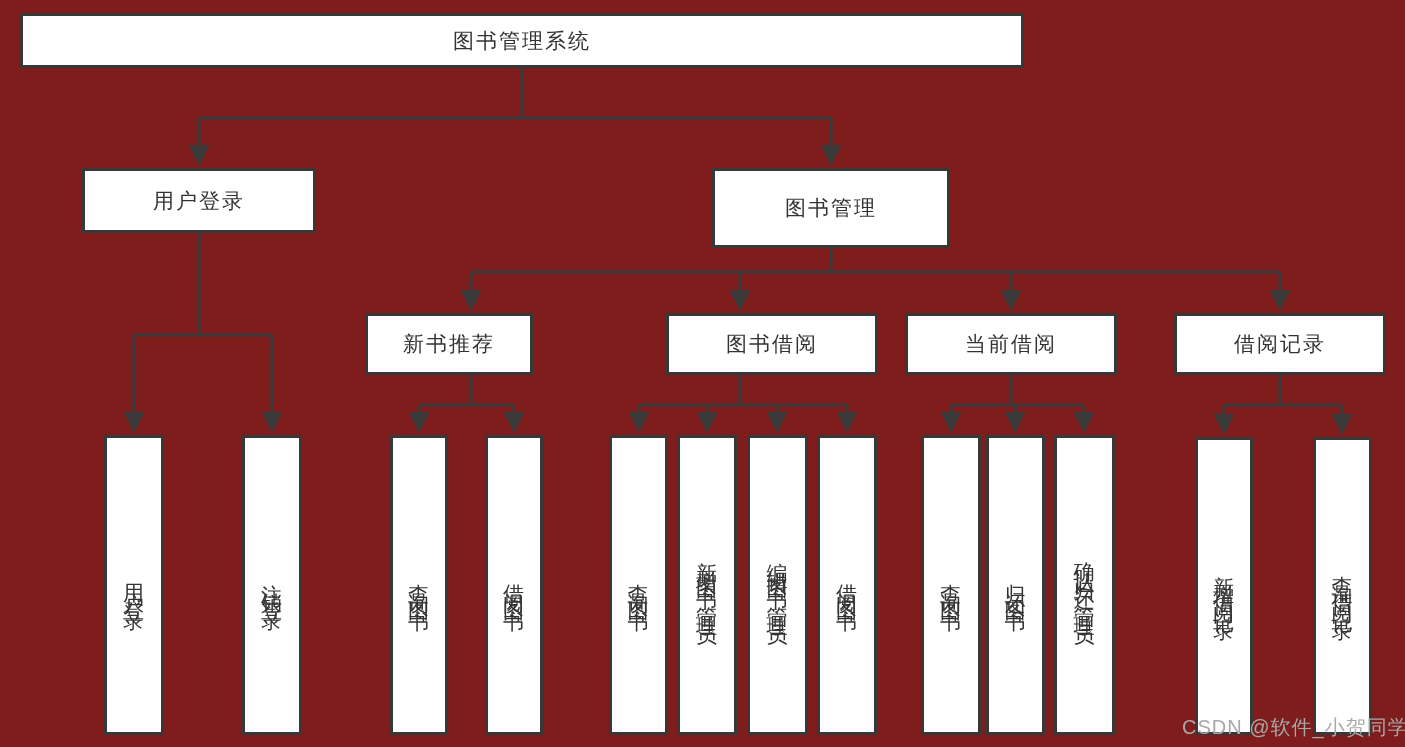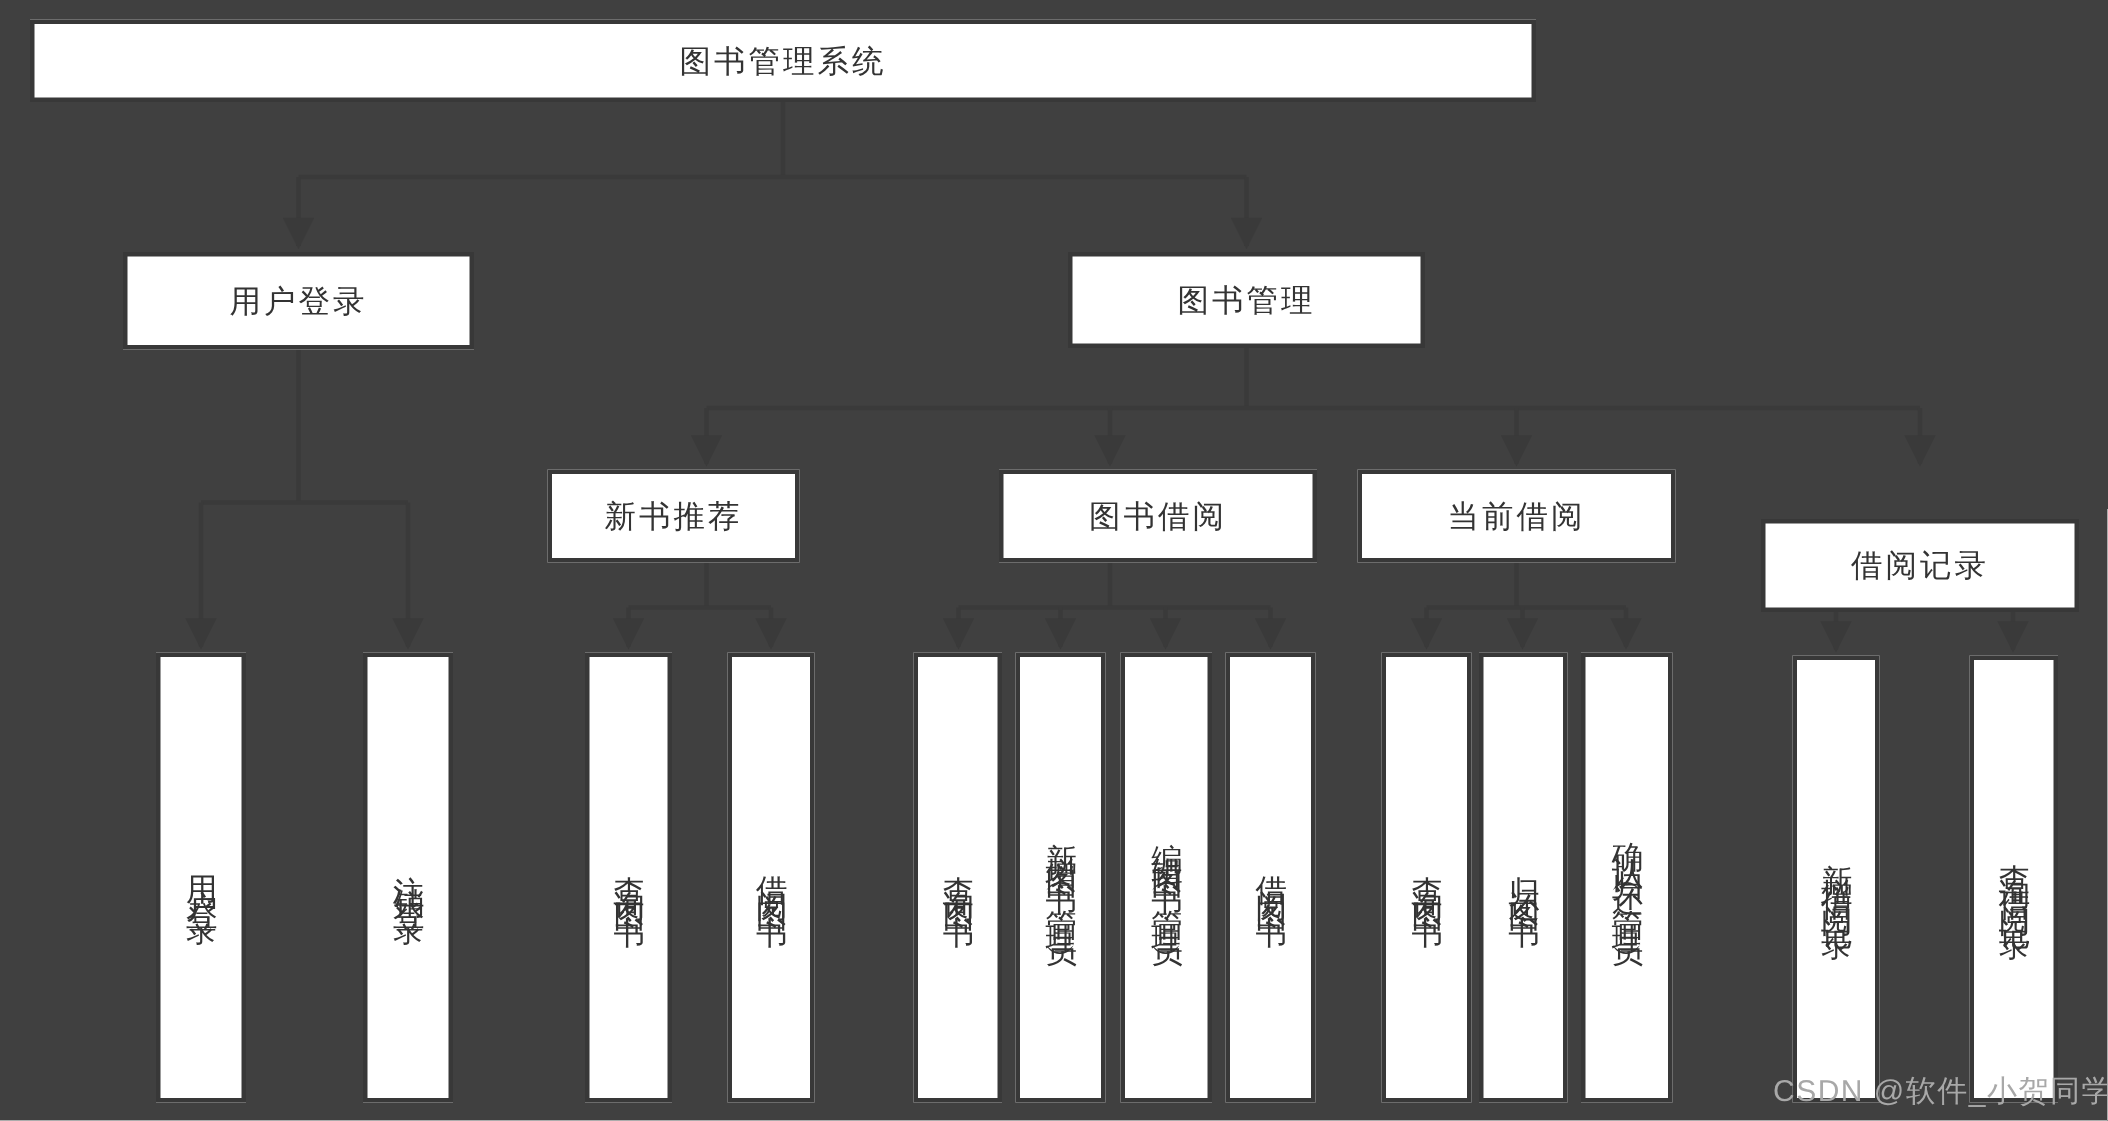--- a/index.html
+++ b/index.html
@@ -5,21 +5,21 @@
   html, body {
     margin: 0;
     padding: 0;
     background: #ffffff;
     font-family: "Liberation Sans", "DejaVu Sans", sans-serif;
   }
   .canvas {
     position: relative;
     width: 1405px;
     height: 747px;
-    background: #404040;
+    background: #7f1d1d;
     overflow: hidden;
   }
   svg.wires {
     position: absolute;
     left: 0; top: 0;
     width: 1405px;
     height: 747px;
     z-index: 1;
   }
   .node {
@@ -50,25 +50,25 @@
     writing-mode: vertical-rl;
     font-size: 21px;
     letter-spacing: 9px;
     line-height: 1.1;
     color: #333333;
     white-space: nowrap;
   }
   
   .root-box      { left: 20px;   top: 13px;  width: 1004px; height: 55px; }
   .n-user-login  { left: 82px;   top: 168px; width: 234px;  height: 65px; }
-  .n-book-mgmt   { left: 712px;  top: 168px; width: 238px;  height: 64px; font-family: Liberation Mono, monospace; }
+  .n-book-mgmt   { left: 712px;  top: 168px; width: 238px;  height: 80px; font-family: Liberation Mono, monospace; }
   .n-new-book    { left: 365px;  top: 313px; width: 168px;  height: 62px; }
   .n-borrow      { left: 634px;  top: 313px; width: 212px;  height: 62px; margin-left: 32px; }
   .n-current     { left: 905px;  top: 313px; width: 212px;  height: 62px; }
-  .n-records     { left: 1174px; top: 313px; width: 212px;  height: 62px; margin-top: 33px; }
+  .n-records     { left: 1174px; top: 313px; width: 212px;  height: 62px; }
 
   .lf-a1 { left: 104px;  top: 435px; width: 60px; height: 300px; }
   .lf-a2 { left: 242px;  top: 435px; width: 60px; height: 300px; }
   .lf-b1 { left: 390px;  top: 435px; width: 58px; height: 300px; }
   .lf-b2 { left: 485px;  top: 435px; width: 58px; height: 300px; }
   .lf-c1 { left: 609px;  top: 435px; width: 59px; height: 300px; }
   .lf-c2 { left: 677px;  top: 435px; width: 60px; height: 300px; }
   .lf-c3 { left: 747px;  top: 435px; width: 61px; height: 300px; }
   .lf-c4 { left: 817px;  top: 435px; width: 60px; height: 300px; }
   .lf-d1 { left: 921px;  top: 435px; width: 60px; height: 300px; }

